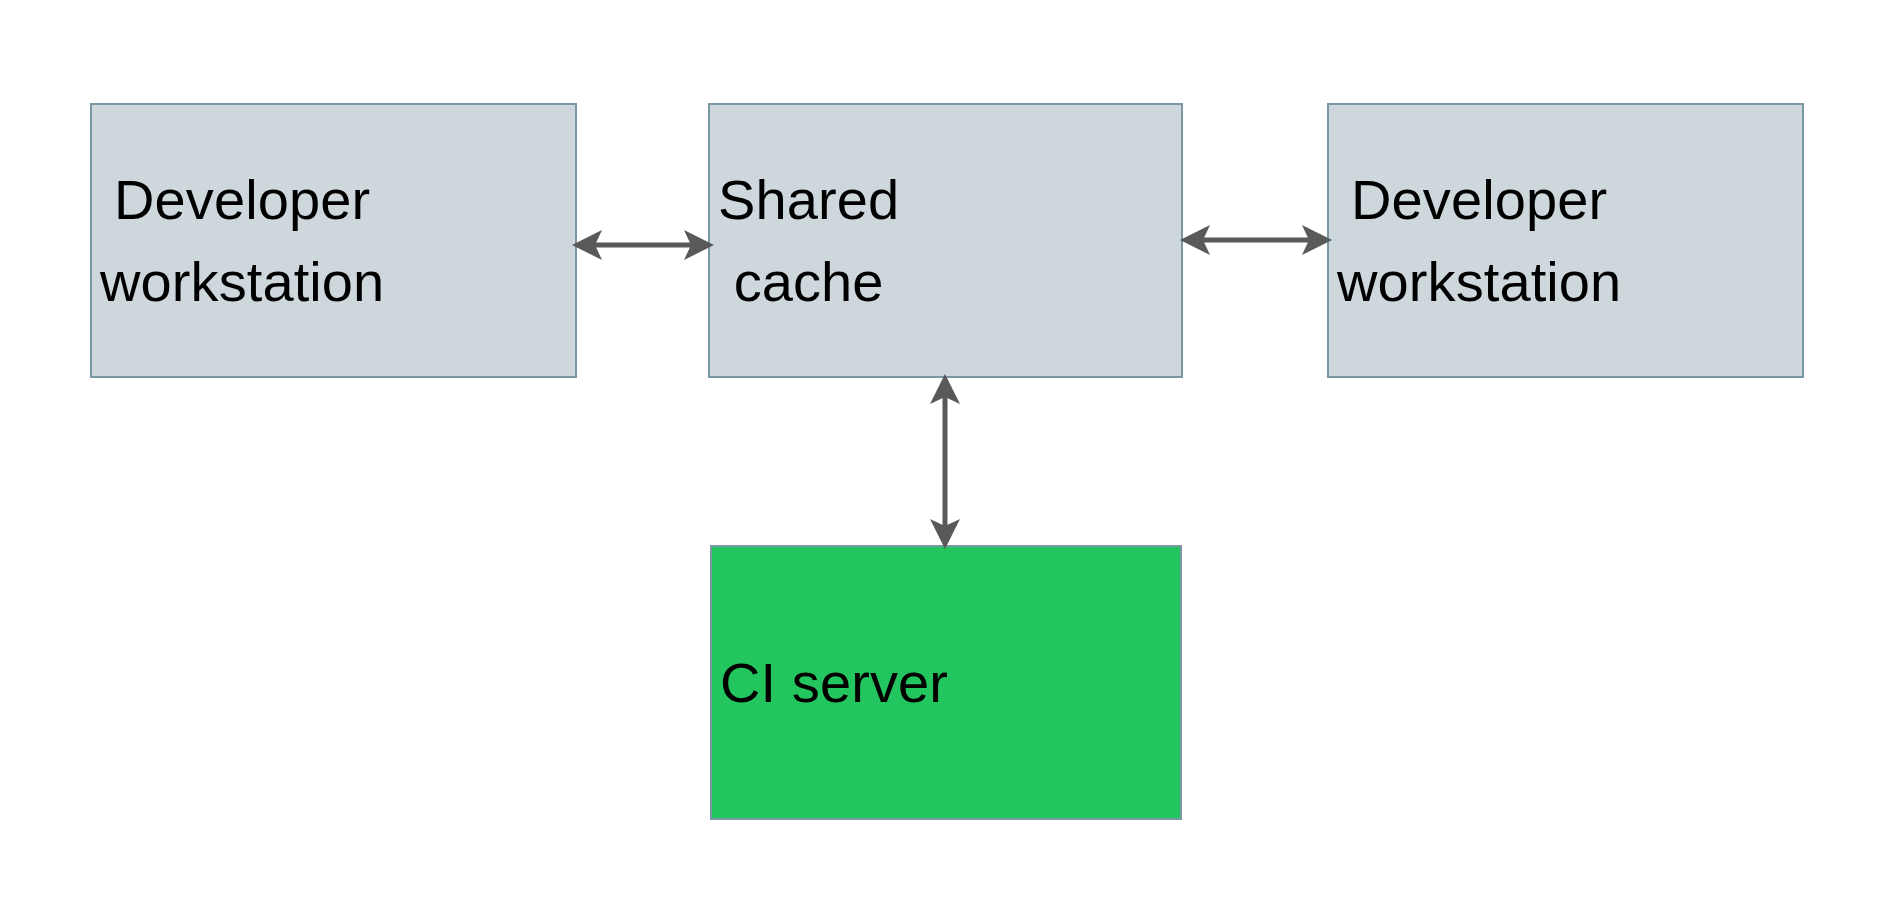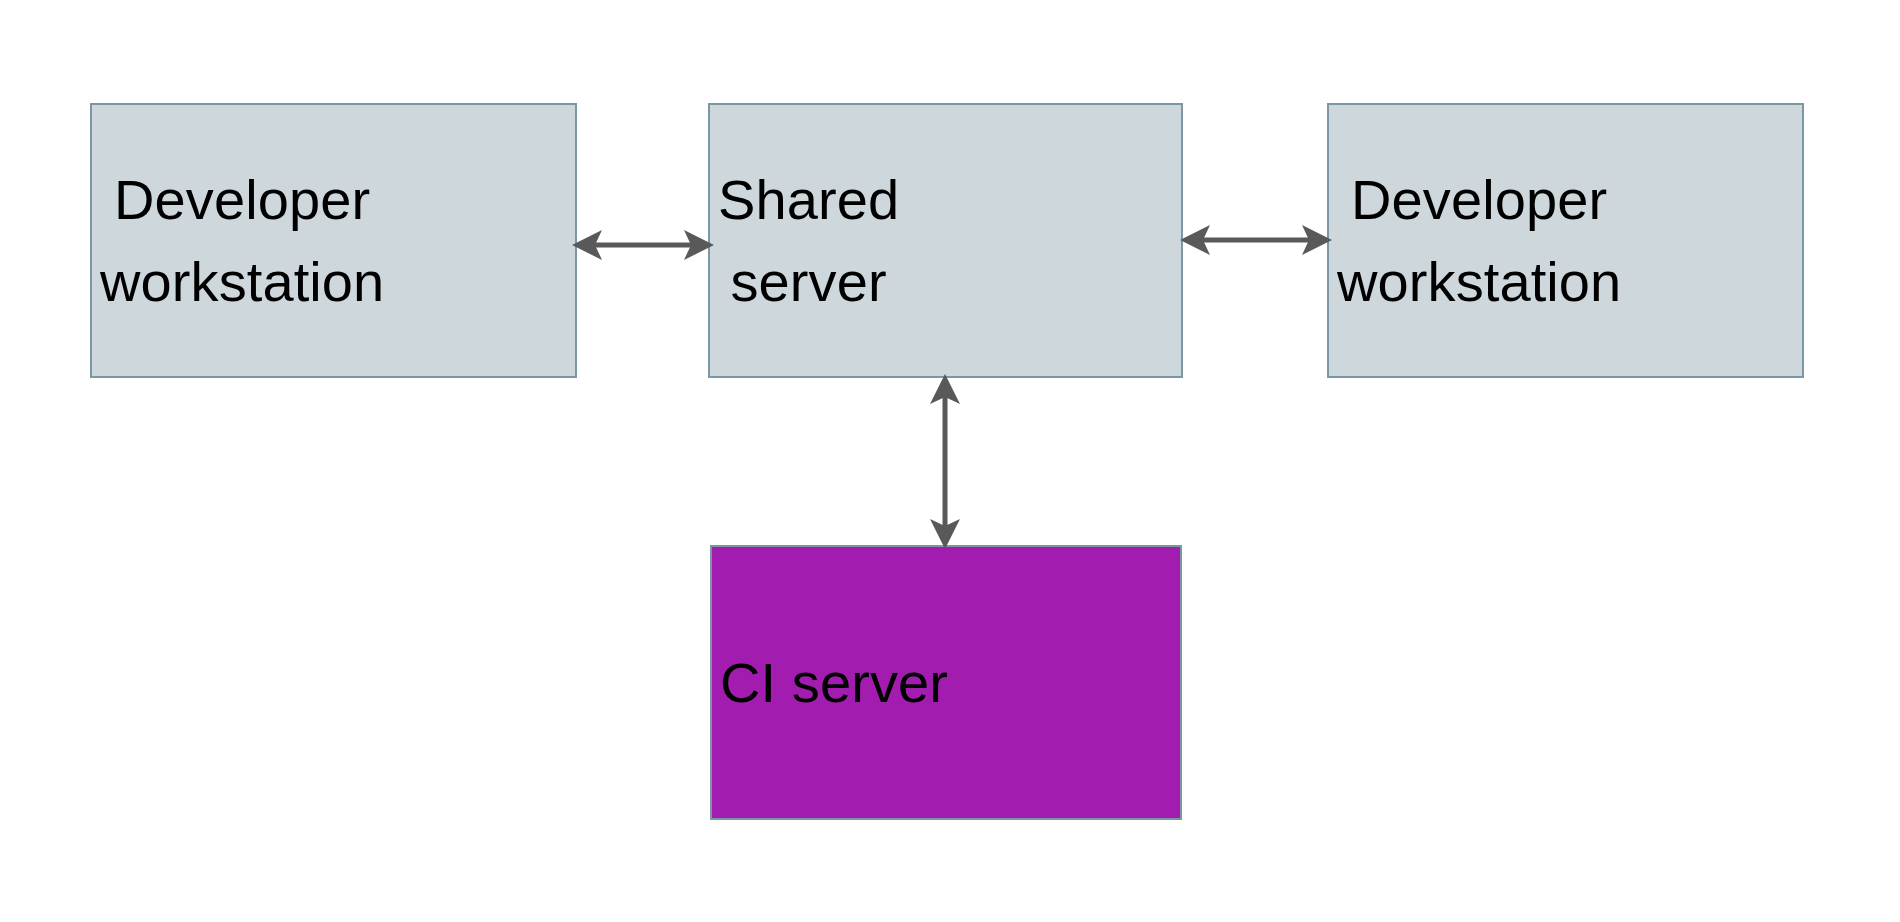--- a/index.html
+++ b/index.html
@@ -57,29 +57,29 @@
 
 <div id="canvas" style="background: rgb(255, 255, 255);">
 
   <div class="node" id="node-dev-left" style="background: rgb(206, 216, 220); border-color: rgb(122, 151, 163);">
     <span class="node-label" style="color: rgb(0, 0, 0);">Developer
 workstation</span>
   </div>
 
   <div class="node" id="node-cache" style="background: rgb(206, 216, 220); border-color: rgb(122, 151, 163);">
     <span class="node-label" style="color: rgb(0, 0, 0);">Shared
-server</span>
+cache</span>
   </div>
 
   <div class="node" id="node-dev-right" style="background: rgb(206, 216, 220); border-color: rgb(122, 151, 163);">
     <span class="node-label" style="color: rgb(0, 0, 0);">Developer
 workstation</span>
   </div>
 
-  <div class="node" id="node-ci" style="background: #a21caf; border-color: rgb(122, 151, 163);">
+  <div class="node" id="node-ci" style="background: #22c55e; border-color: rgb(122, 151, 163);">
     <span class="node-label" style="color: rgb(0, 0, 0);">CI server</span>
   </div>
 
   <div class="edge" id="edge-left-cache">
     <svg width="142" height="60" viewBox="0 0 142 60" xmlns="http://www.w3.org/2000/svg">
       <g fill="#595959">
         <rect x="22" y="27.5" width="98" height="5"></rect>
         <path d="M 0 30 L 30 15 L 23 30 L 30 45 Z"></path>
         <path d="M 142 30 L 112 15 L 119 30 L 112 45 Z"></path>
       </g>

